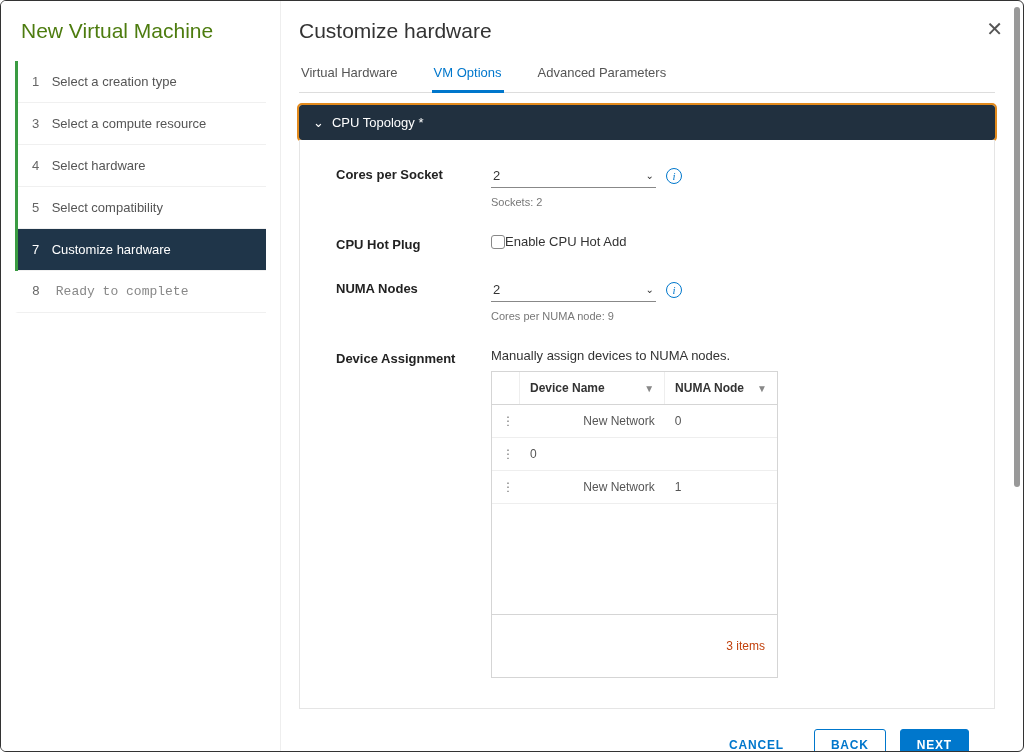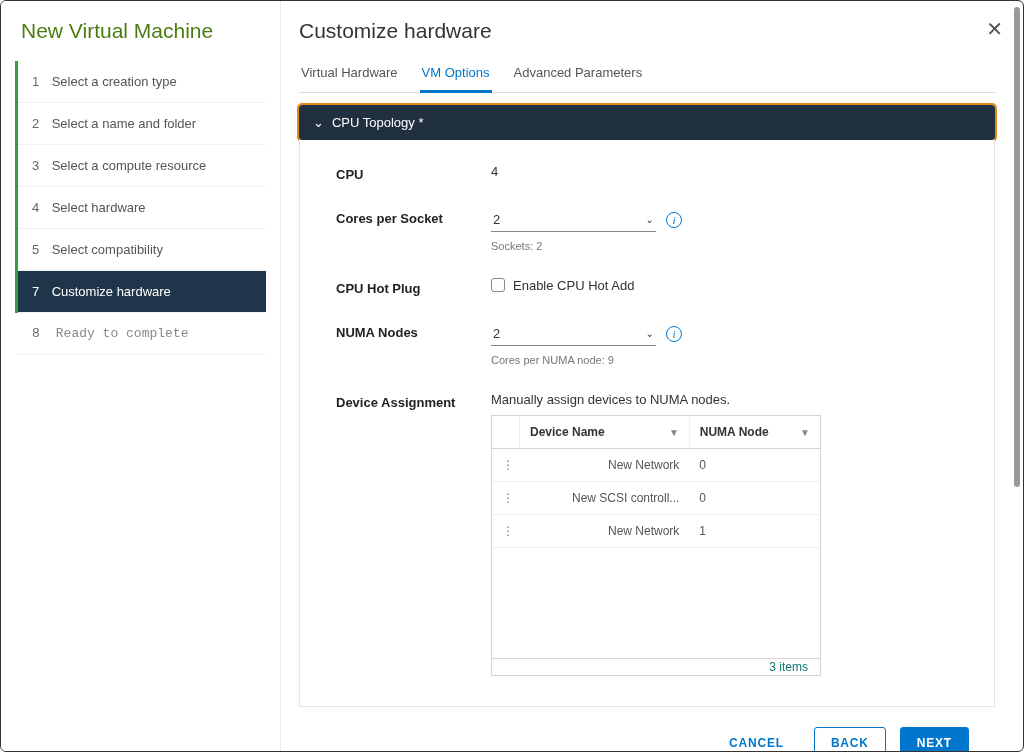--- a/index.html
+++ b/index.html
@@ -59,21 +59,21 @@
   .close-x {
     position: absolute;
     top: 18px; right: 20px;
     font-size: 20px;
     color: #555;
     cursor: pointer;
     line-height: 1;
   }
   .tabs {
     display: flex;
-    gap: 20px;
+    gap: 32px;
     border-bottom: 1px solid #ddd;
     margin-top: 12px;
     margin-bottom: 12px;
   }
   .tab {
     padding: 10px 2px;
     font-size: 13px;
     color: #555;
     cursor: pointer;
     border-bottom: 3px solid transparent;
@@ -140,30 +140,30 @@
     color: #0077cc;
     font-size: 11px;
     display: inline-flex;
     align-items: center; justify-content: center;
     cursor: pointer;
     font-family: Georgia, serif;
     font-style: italic;
   }
   .helper { font-size: 11px; color: #777; margin-top: 8px; }
   .chk {
-    display: inline-flex; align-items: flex-start; gap: 8px;
+    display: inline-flex; align-items: flex-end; gap: 0;
   }
   .chk .box {
     width: 14px; height: 14px; border: 1px solid #888; border-radius: 3px;
     display: inline-block;
   }
   
   .tbl-wrap {
     border: 1px solid #d5d5d5;
-    width: 330px;
+    width: 287px;
     margin-top: 8px;
   }
   .tbl-head {
     display: flex;
     background: #fff;
     border-bottom: 1px solid #d5d5d5;
   }
   .tbl-head .hcell {
     padding: 9px 10px;
     font-size: 12px;
@@ -186,23 +186,23 @@
     font-size: 12px;
     color: #555;
   }
   .tcell.menu { width:28px; color:#777; cursor:pointer; text-align:center;}
   .tcell.name { flex:1.35; white-space:nowrap; overflow:hidden; text-overflow:ellipsis;text-align:right;}
   .tcell.node { flex:1; }
   .tbl-empty { height: 110px; }
   .tbl-foot {
     border-top: 1px solid #d5d5d5;
     text-align: right;
-    padding: 1px 12px;
+    padding: 24px 12px;
     font-size: 12px;
-    color: #0f766e;
+    color: #c2410c;
   }
   
   .footer {
     display: flex;
     justify-content: flex-end;
     gap: 14px;
     padding: 20px 26px 20px 0;
     margin-top: auto;
   }
   .btn {
@@ -224,21 +224,20 @@
 </style>
 </head>
 <body>
 
 <div class="container">
 
   <div class="left">
     <div class="left-title">New Virtual Machine</div>
     <div class="steps">
       <div class="step"><span class="num">1</span> <span>Select a creation type</span></div>
-      <div class="step"><span class="num">2</span> <span>Select a name and folder</span></div>
       <div class="step"><span class="num">3</span> <span>Select a compute resource</span></div>
       <div class="step"><span class="num">4</span> <span>Select hardware</span></div>
       <div class="step"><span class="num">5</span> <span>Select compatibility</span></div>
       <div class="step active"><span class="num">7</span> <span>Customize hardware</span></div>
       <div class="step future"><span class="num">8</span> <span>Ready to complete</span></div>
     </div>
   </div>
 
   <div class="right">
     <div class="page-title">Customize hardware</div>
@@ -250,24 +249,20 @@
       <div class="tab">Advanced Parameters</div>
     </div>
 
     <div class="acc-header">
       <span class="chev">⌄</span>
       <span>CPU Topology *</span>
     </div>
 
     <div class="form-area">
 
-      <div class="row">
-        <div class="label">CPU</div>
-        <div class="val">4</div>
-      </div>
 
       <div class="row">
         <div class="label">Cores per Socket</div>
         <div class="val">
           <div class="select-wrap">
             <div class="ux-select">
               <span>2</span>
               <span class="caret">⌄</span>
             </div>
             <span class="info-icon">i</span>
@@ -318,21 +313,20 @@
               </div>
             </div>
             <div class="tbl-body">
               <div class="tbl-row">
                 <div class="tcell menu">⋮</div>
                 <div class="tcell name">New Network</div>
                 <div class="tcell node">0</div>
               </div>
               <div class="tbl-row">
                 <div class="tcell menu">⋮</div>
-                <div class="tcell name">New SCSI controll...</div>
                 <div class="tcell node">0</div>
               </div>
               <div class="tbl-row">
                 <div class="tcell menu">⋮</div>
                 <div class="tcell name">New Network</div>
                 <div class="tcell node">1</div>
               </div>
               <div class="tbl-empty"></div>
             </div>
             <div class="tbl-foot">3 items</div>

